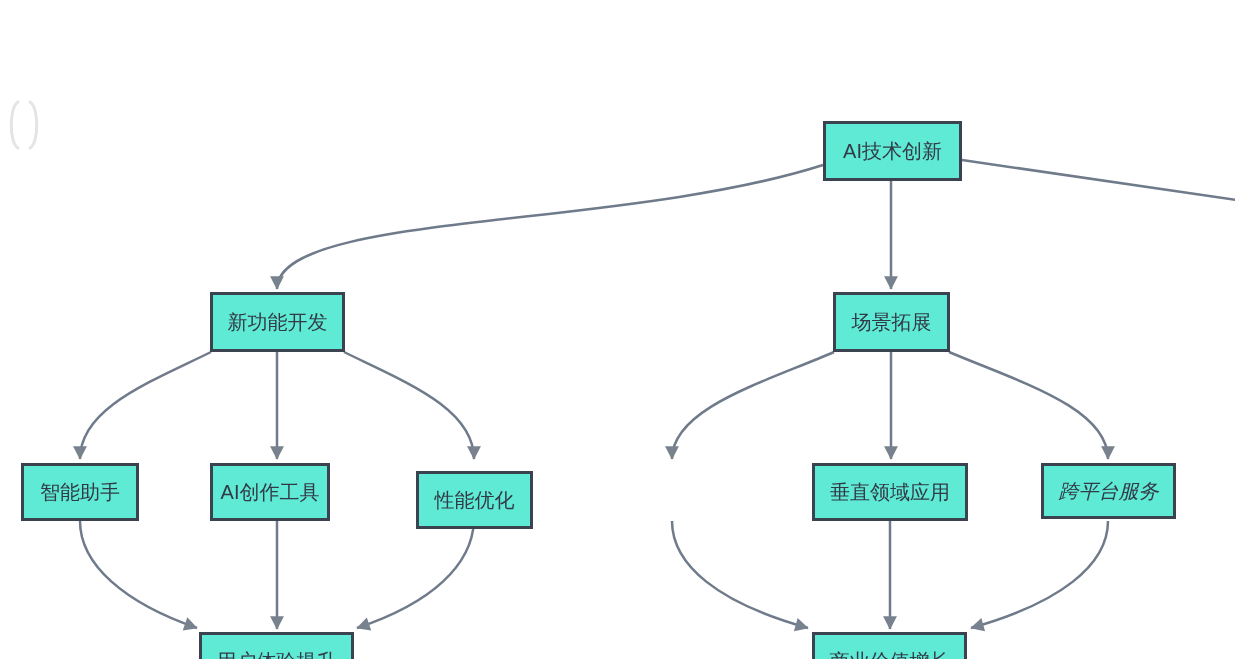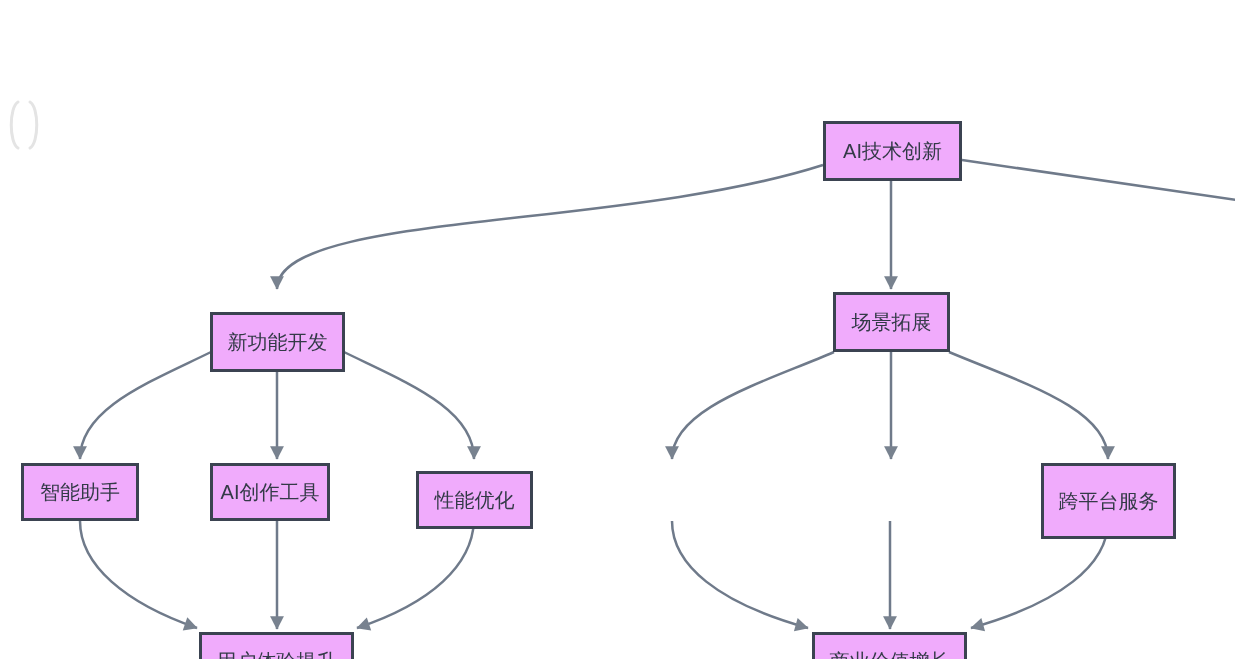--- a/index.html
+++ b/index.html
@@ -20,42 +20,42 @@
   #edge-layer {
     position: absolute;
     left: 0;
     top: 0;
     width: 1235px;
     height: 659px;
   }
   .node {
     position: absolute;
     box-sizing: border-box;
-    background: #f0abfc;
+    background: #5eead4;
     border: 3px solid #3b4351;
     color: #333a47;
     font-size: 20px;
     display: flex;
     align-items: center;
     justify-content: center;
     white-space: nowrap;
     z-index: 2;
   }
   .node span { pointer-events: none; }
 
   
   #node-root            { left: 823px;  top: 121px; width: 139px; height: 60px; }
-  #node-feature-dev     { left: 210px;  top: 292px; width: 135px; height: 60px; margin-top: 20px; }
+  #node-feature-dev     { left: 210px;  top: 292px; width: 135px; height: 60px; }
   #node-scene-expansion { left: 833px;  top: 292px; width: 117px; height: 60px; text-align: right; }
   #node-smart-assistant { left: 21px;   top: 463px; width: 118px; height: 58px; text-align: right; }
   #node-ai-creation     { left: 210px;  top: 463px; width: 120px; height: 58px; }
   #node-performance     { left: 416px;  top: 463px; width: 117px; height: 58px; margin-top: 8px; }
   #node-scenario-ai     { left: 604px;  top: 463px; width: 136px; height: 58px; }
   #node-vertical-apps   { left: 812px;  top: 463px; width: 156px; height: 58px; }
-  #node-cross-platform  { left: 1041px; top: 463px; width: 135px; height: 76px; }
+  #node-cross-platform  { left: 1041px; top: 463px; width: 135px; height: 56px; font-style: italic; }
   #node-user-experience { left: 199px;  top: 632px; width: 155px; height: 58px; }
   #node-business-value  { left: 812px;  top: 632px; width: 155px; height: 58px; }
 </style>
 </head>
 <body>
 
 <div id="canvas">
 
   <svg id="edge-layer" viewBox="0 0 1235 659" xmlns="http://www.w3.org/2000/svg">
     <defs>
@@ -98,20 +98,23 @@
   </div>
   <div class="node" id="node-smart-assistant">
     <span>智能助手</span>
   </div>
   <div class="node" id="node-ai-creation">
     <span>AI创作工具</span>
   </div>
   <div class="node" id="node-performance">
     <span>性能优化</span>
   </div>
+  <div class="node" id="node-vertical-apps">
+    <span>垂直领域应用</span>
+  </div>
   <div class="node" id="node-cross-platform">
     <span>跨平台服务</span>
   </div>
   <div class="node" id="node-user-experience">
     <span>用户体验提升</span>
   </div>
   <div class="node" id="node-business-value">
     <span>商业价值增长</span>
   </div>
 

